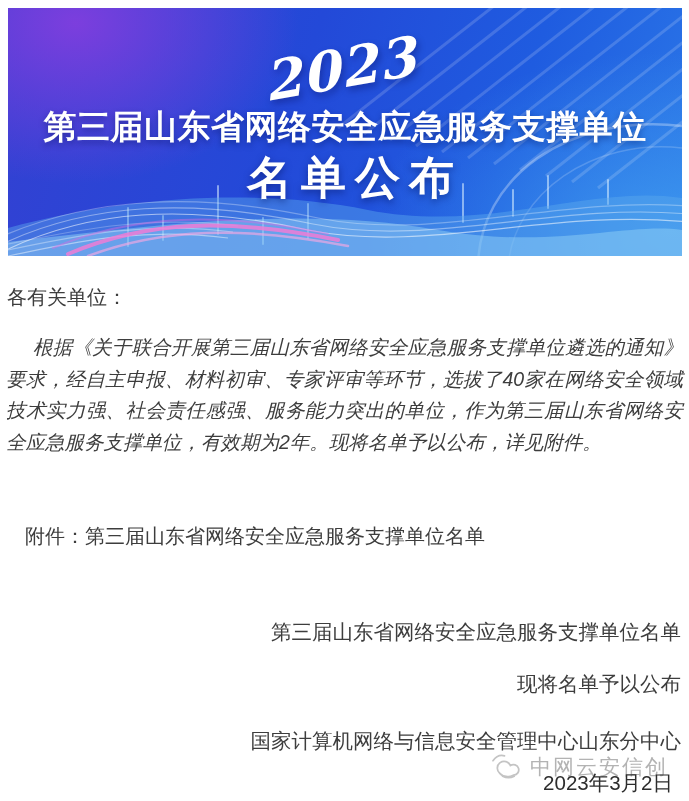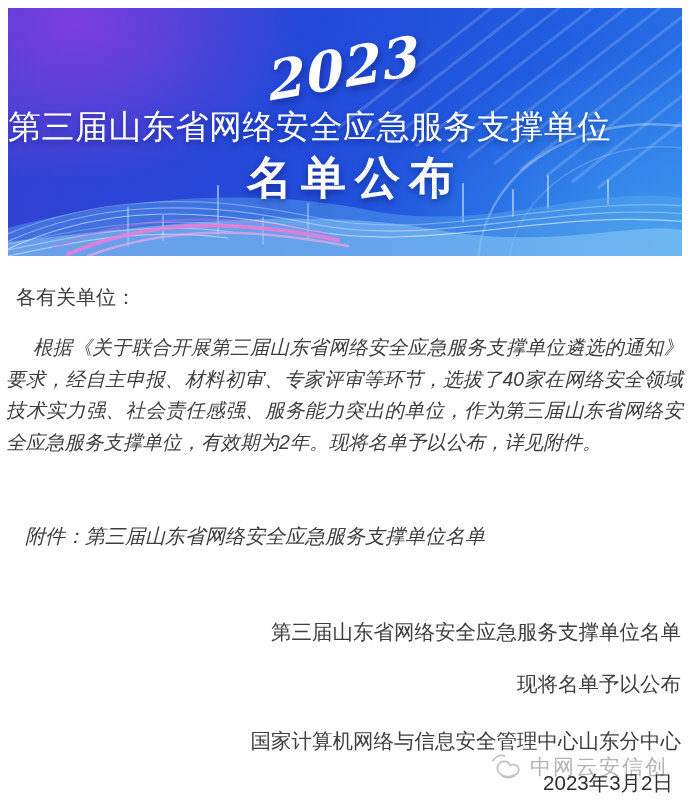--- a/index.html
+++ b/index.html
@@ -38,23 +38,24 @@
     font-size: 54px;
     line-height: 60px;
     color: #ffffff;
     letter-spacing: 1px;
     transform: rotate(-10deg) skewX(-6deg);
     text-shadow: 2px 4px 7px rgba(5,10,80,0.35);
   }
   .banner-title1 {
     position: absolute;
     left: 0; right: 0; top: 99px;
+    text-align: center;
     font-size: 33px;
     line-height: 40px;
-    font-weight: 400;
+    font-weight: 700;
     color: #ffffff;
     letter-spacing: 0.5px;
     text-shadow: 0 3px 6px rgba(4,18,90,0.45);
     white-space: nowrap;
   }
   .banner-title2 {
     position: absolute;
     left: 0; right: 0; top: 143px;
     text-align: center;
     font-size: 45px;
@@ -63,21 +64,21 @@
     color: #ffffff;
     letter-spacing: 9px;
     text-indent: 9px;
     text-shadow: 0 3px 7px rgba(4,18,90,0.5);
     margin-left: 11px;
   }
 
   
   .salutation {
     position: absolute;
-    left: 16px; top: 283px;
+    left: 7px; top: 283px;
     font-size: 20px;
     line-height: 28px;
     color: #3d3d3d;
   }
   .paragraph {
     position: absolute;
     left: 6px; top: 332px;
     width: 677px;
     font-size: 19.5px;
     line-height: 31.7px;
@@ -87,21 +88,20 @@
     font-style: italic;
   }
   .attachment {
     position: absolute;
     left: 6px; top: 522px;
     width: 677px;
     font-size: 20px;
     line-height: 28px;
     color: #3d3d3d;
     text-indent: 19px;
-    font-style: italic;
   }
 
   
   .signature {
     position: absolute;
     right: 8px;
     font-size: 20.5px;
     line-height: 24px;
     color: #3d3d3d;
     white-space: nowrap;

